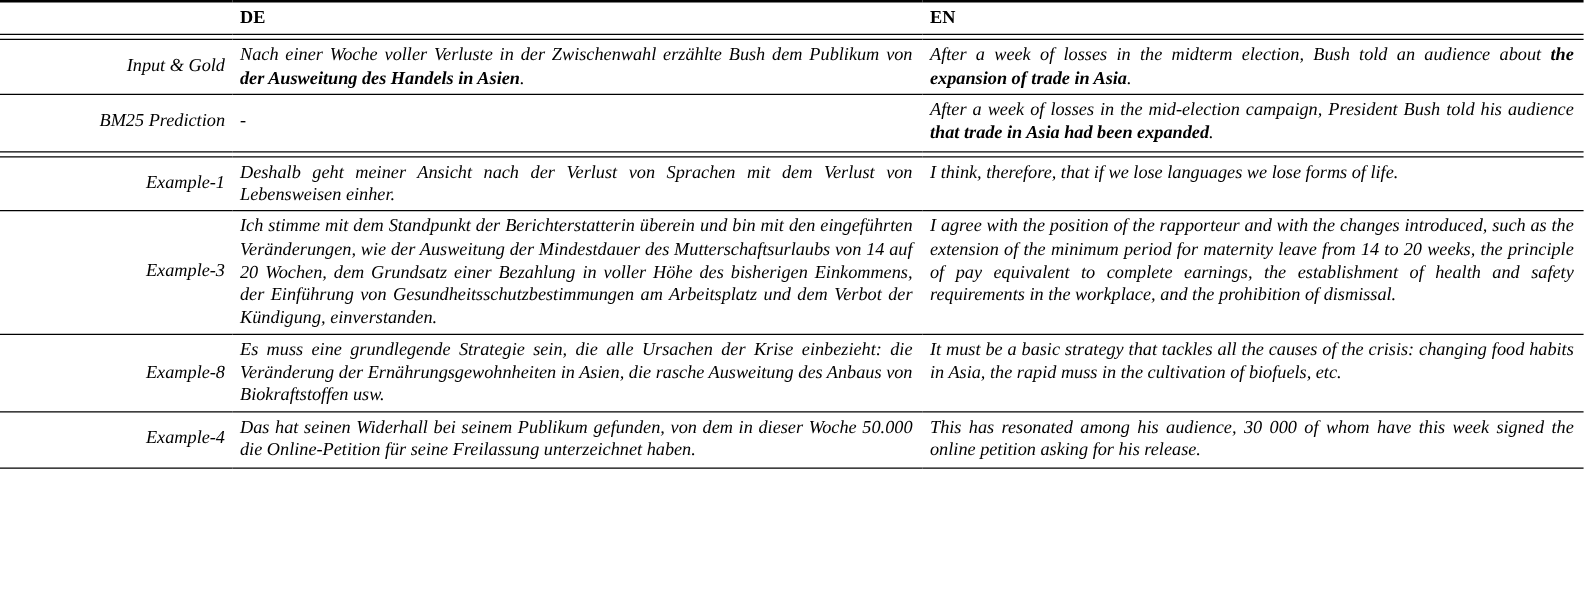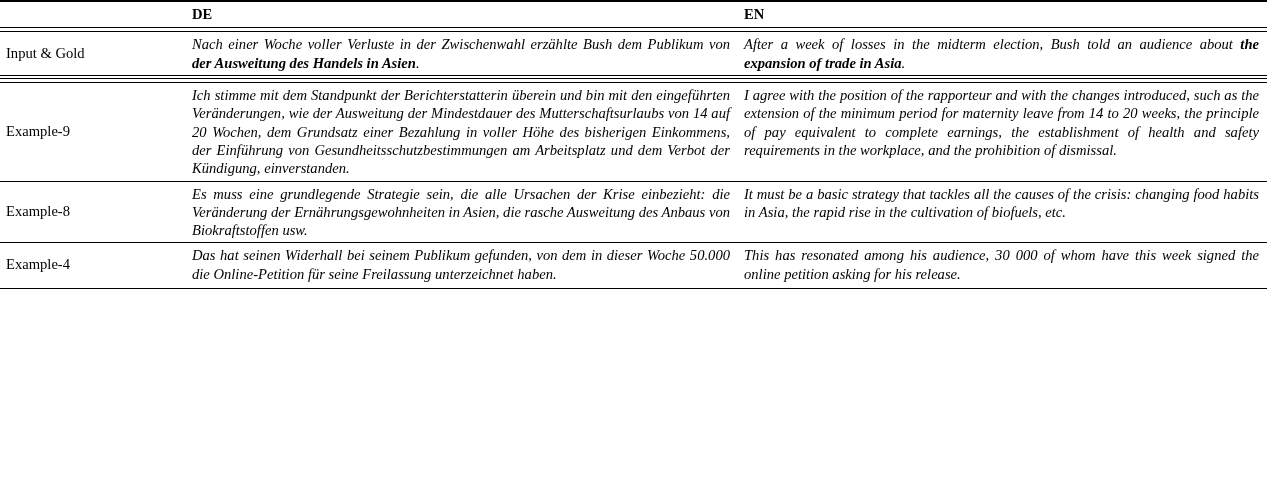--- a/index.html
+++ b/index.html
@@ -40,24 +40,25 @@
     border-top: 1.05px solid #000;
     border-bottom: 1.05px solid #000;
     height: 3px;
     padding: 0;
     font-size: 0;
     line-height: 0;
   }
   tr.rule-bottom > td { border-bottom: 2.4px solid #000; }
 
   td.label-cell {
-    text-align: left;
+    text-align: right;
     vertical-align: middle;
     padding: 2px 6px 3px 6px;
     white-space: nowrap;
+    font-style: italic;
   }
 
   td.text-cell {
     text-align: justify;
     text-align-last: left;
     vertical-align: top;
     padding: 3px 8px 3px 6px;
     hyphens: none;
     font-style: italic;
   }
@@ -113,56 +114,66 @@
         <td class="text-cell"><span>Nach einer Woche voller Verluste in der Zwischenwahl erzählte Bush dem Publikum von </span><span class="bold">der Ausweitung des Handels in Asien</span><span>.</span></td>
         <td class="text-cell"><span>After a week of losses in the midterm election, Bush told an audience about </span><span class="bold">the expansion of trade in Asia</span><span>.</span></td>
       </tr>
 
       <tr class="rule-thin">
         <td style="height:0;padding:0;font-size:0;line-height:0"></td>
         <td style="height:0;padding:0;font-size:0;line-height:0"></td>
         <td style="height:0;padding:0;font-size:0;line-height:0"></td>
       </tr>
 
+      <tr>
+        <td class="label-cell">BM25 Prediction</td>
+        <td class="text-cell dash">-</td>
+        <td class="text-cell"><span>After a week of losses in the mid-election campaign, President Bush told his audience </span><span class="bold">that trade in Asia had been expanded</span><span>.</span></td>
+      </tr>
 
       <tr class="spacer">
         <td></td>
           <td></td>
           <td></td>
       </tr>
 
       <tr class="rule-double">
         <td></td>
           <td></td>
           <td></td>
       </tr>
 
-
-      <tr class="rule-thin">
-        <td style="height:0;padding:0;font-size:0;line-height:0"></td>
-        <td style="height:0;padding:0;font-size:0;line-height:0"></td>
-        <td style="height:0;padding:0;font-size:0;line-height:0"></td>
-      </tr>
-
-      <tr>
-        <td class="label-cell">Example-9</td>
+      <tr>
+        <td class="label-cell">Example-1</td>
+        <td class="text-cell">Deshalb geht meiner Ansicht nach der Verlust von Sprachen mit dem Verlust von Lebensweisen einher.</td>
+        <td class="text-cell">I think, therefore, that if we lose languages we lose forms of life.</td>
+      </tr>
+
+      <tr class="rule-thin">
+        <td style="height:0;padding:0;font-size:0;line-height:0"></td>
+        <td style="height:0;padding:0;font-size:0;line-height:0"></td>
+        <td style="height:0;padding:0;font-size:0;line-height:0"></td>
+      </tr>
+
+      <tr>
+        <td class="label-cell">Example-3</td>
         <td class="text-cell">Ich stimme mit dem Standpunkt der Berichterstatterin überein und bin mit den eingeführten Veränderungen, wie der Ausweitung der Mindestdauer des Mutterschaftsurlaubs von 14 auf 20 Wochen, dem Grundsatz einer Bezahlung in voller Höhe des bisherigen Einkommens, der Einführung von Gesundheitsschutzbestimmungen am Arbeitsplatz und dem Verbot der Kündigung, einverstanden.</td>
         <td class="text-cell">I agree with the position of the rapporteur and with the changes introduced, such as the extension of the minimum period for maternity leave from 14 to 20 weeks, the principle of pay equivalent to complete earnings, the establishment of health and safety requirements in the workplace, and the prohibition of dismissal.</td>
       </tr>
 
       <tr class="rule-thin">
         <td style="height:0;padding:0;font-size:0;line-height:0"></td>
         <td style="height:0;padding:0;font-size:0;line-height:0"></td>
         <td style="height:0;padding:0;font-size:0;line-height:0"></td>
       </tr>
 
       <tr>
         <td class="label-cell">Example-8</td>
         <td class="text-cell">Es muss eine grundlegende Strategie sein, die alle Ursachen der Krise einbezieht: die Veränderung der Ernährungsgewohnheiten in Asien, die rasche Ausweitung des Anbaus von Biokraftstoffen usw.</td>
-        <td class="text-cell">It must be a basic strategy that tackles all the causes of the crisis: changing food habits in Asia, the rapid rise in the cultivation of biofuels, etc.</td>
+        <td class="text-cell">It must be a basic strategy that tackles all the causes of the crisis: changing food habits in Asia, the rapid muss in the cultivation of biofuels, etc.</td>
       </tr>
 
       <tr class="rule-thin">
         <td style="height:0;padding:0;font-size:0;line-height:0"></td>
         <td style="height:0;padding:0;font-size:0;line-height:0"></td>
         <td style="height:0;padding:0;font-size:0;line-height:0"></td>
       </tr>
 
       <tr>
         <td class="label-cell">Example-4</td>

